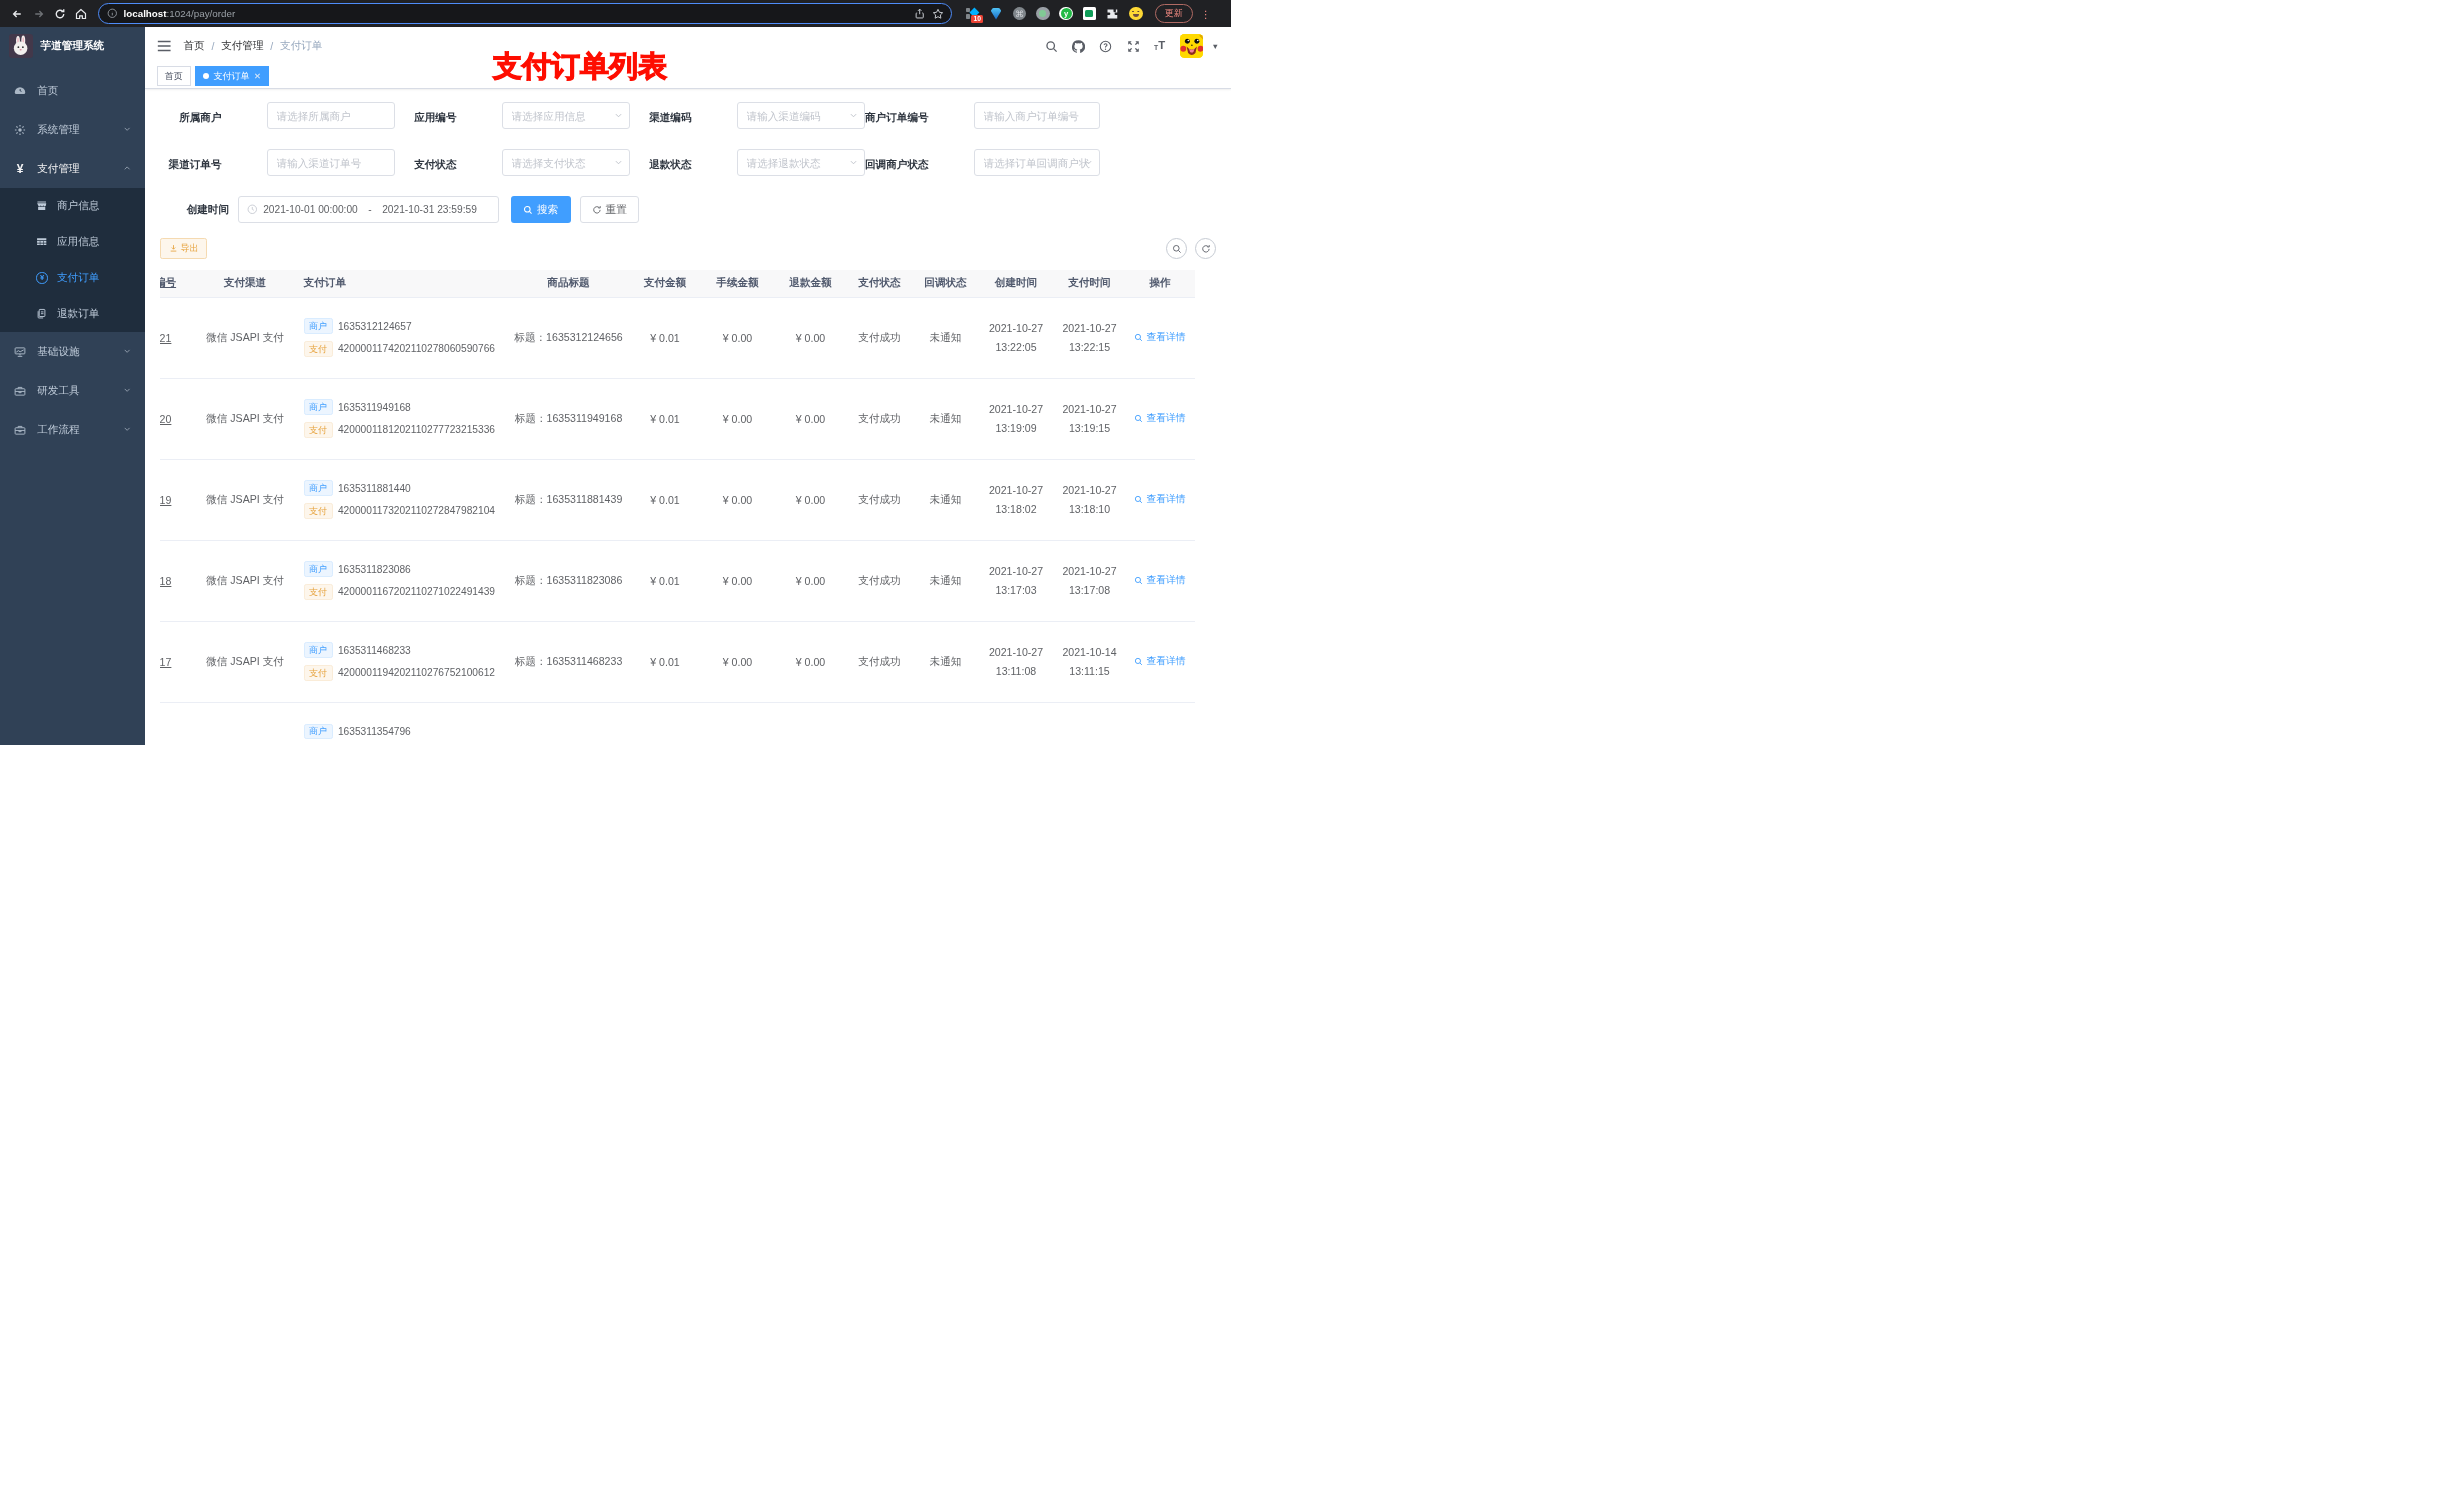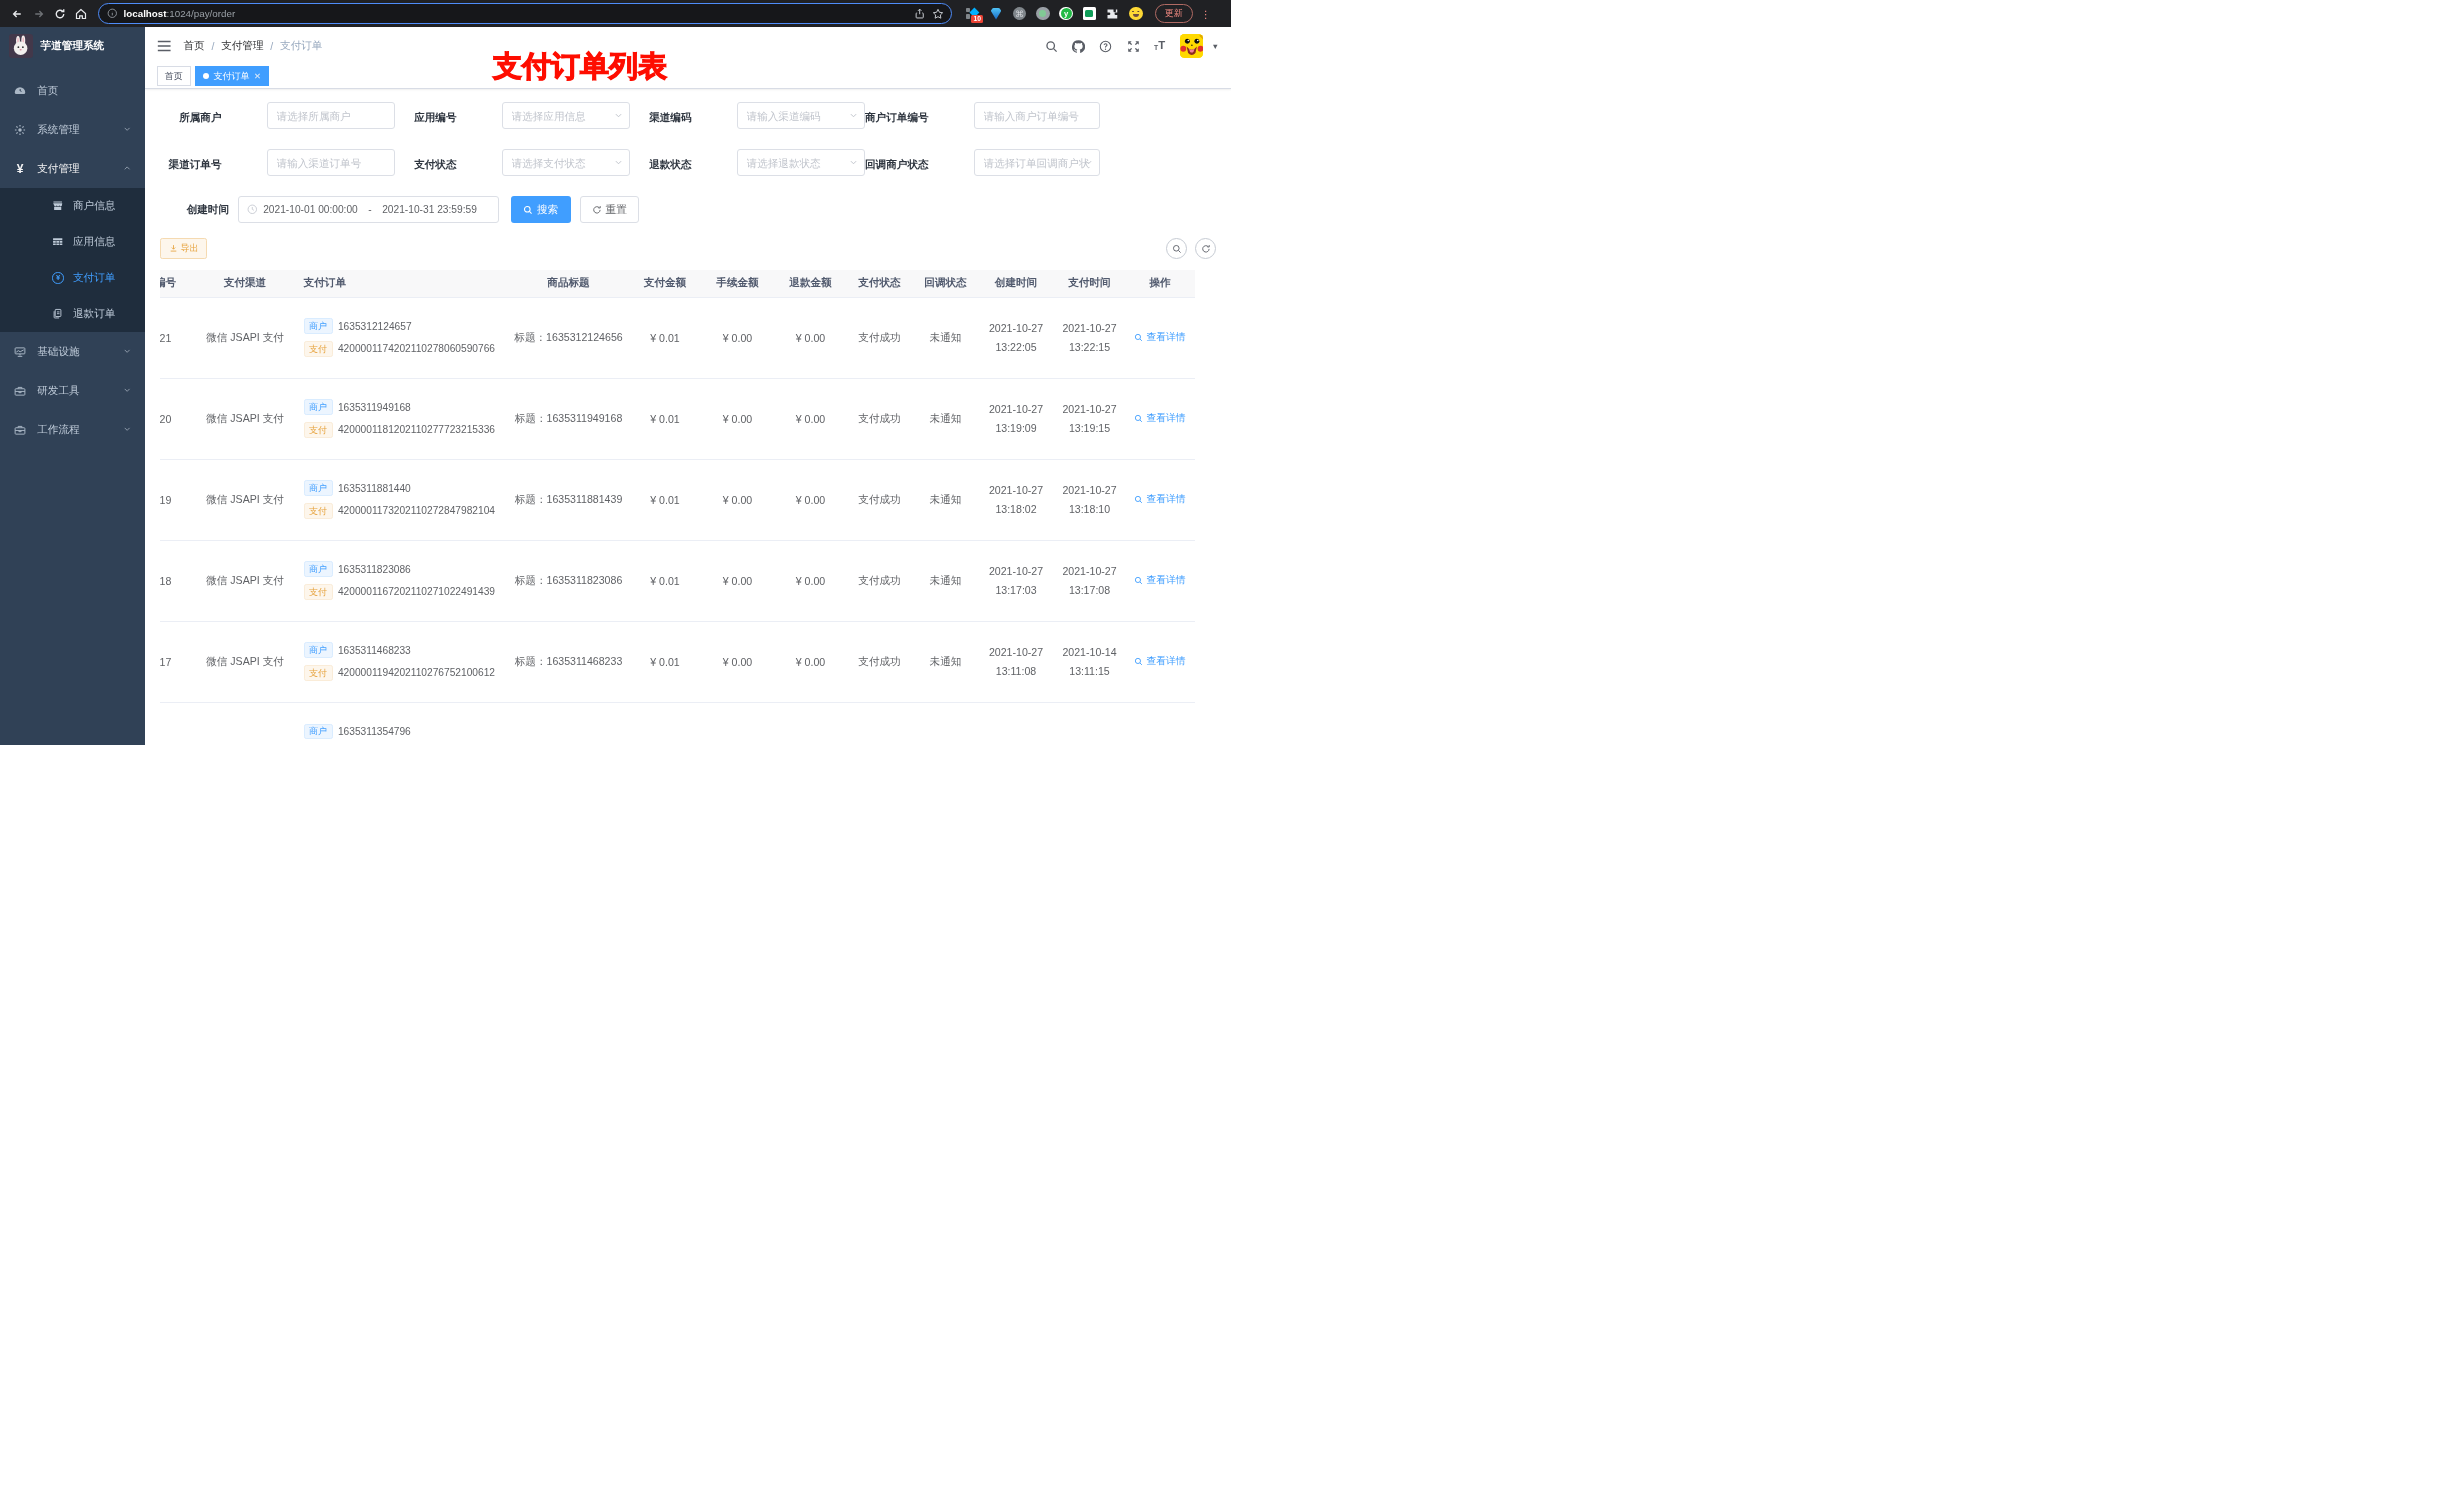--- a/index.html
+++ b/index.html
@@ -48,21 +48,21 @@
   .logo-img { width:24px; height:24px; border-radius:3px; background:#43384a; flex:0 0 auto; }
   .logo-title { color:#fff; font-weight:700; font-size:10.6px; white-space:nowrap; }
   .menu { margin-top:6px; }
   .m-item { height:39px; display:flex; align-items:center; gap:10.6px; padding:0 13.6px; cursor:pointer; }
   .m-item .mi { width:13px; height:13px; display:flex; align-items:center; justify-content:center; color:#aab7c5; flex:0 0 auto; }
   .m-item .mi svg { width:12px; height:12px; }
   .m-label { flex:1; white-space:nowrap; }
   .chev { width:8.3px; height:8.3px; color:#8f9bab; }
   .m-item.parent-active { color:#f4f4f5; } .m-item.parent-active .mi { color:#f4f4f5; }
   .submenu { background:#1f2d3d; }
-  .s-item { height:36px; display:flex; align-items:center; gap:9px; padding:0 12px 0 52px; cursor:pointer; white-space:nowrap;text-align:center; }
+  .s-item { height:36px; display:flex; align-items:center; gap:9px; padding:0 12px 0 36px; cursor:pointer; white-space:nowrap;text-align:center; }
   .s-item .mi { width:12px; height:12px; display:flex; align-items:center; justify-content:center; color:#bfcbd9; }
   .s-item .mi svg { width:11.4px; height:11.4px; }
   .s-item.active { color:#409eff; } .s-item.active .mi { color:#409eff; }
   .yen-circle { width:11.4px; height:11.4px; border:1.1px solid currentColor; border-radius:50%; font-size:7.6px; line-height:1;
     display:flex; align-items:center; justify-content:center; font-weight:700; }
   .yen-glyph { font-size:12px; font-weight:700; }
 
   
   .main { flex:1; display:flex; flex-direction:column; min-width:0; position:relative; }
 
@@ -115,21 +115,21 @@
   .circle-btn { width:21px; height:21px; border-radius:50%; border:0.8px solid #c6cbd3; background:#fff; color:#5a5e66;
     display:flex; align-items:center; justify-content:center; cursor:pointer; }
   .circle-btn svg { width:9.8px; height:9.8px; }
 
   
   .table-wrap { overflow:hidden; }
   .tbl { width:1058px; margin-left:-23px; }
   .thead { display:flex; align-items:center; height:28px; background:#f8f8f9; color:#515a6e; font-weight:700; font-size:10.6px; border-bottom:0.8px solid #ebeef5; }
   .trow { display:flex; align-items:center; min-height:81px; border-bottom:0.8px solid #ebeef5; font-size:10.6px; color:#606266; }
   .c { text-align:center; padding:0 3px; }
-  .c1{width:57px;} .c2{width:102px;} .c3{width:212px; text-align:left; padding-left:7.6px;}
+  .c1{width:57px;text-decoration:underline;} .c2{width:102px;} .c3{width:212px; text-align:left; padding-left:7.6px;}
   .c4{width:121px;} .c5{width:72px;} .c6{width:73px;} .c7{width:73px;} .c8{width:65px;}
   .c9{width:67px;} .c10{width:74px;} .c11{width:73px;} .c12{width:68px;}
   .dt { line-height:1.75; }
   .order-line { display:flex; align-items:center; margin:6.8px 0; }
   .pill { font-size:9px; padding:1.5px 4.5px; border-radius:2.3px; margin-right:5.3px; line-height:1.2; flex:0 0 auto; }
   .pill-blue { color:#409eff; background:#ecf5ff; border:0.8px solid #d9ecff; }
   .pill-yellow { color:#e6a23c; background:#fdf6ec; border:0.8px solid #faecd8; }
   .ono { color:#606266; white-space:nowrap; font-size:10.2px; }
   .action-link { color:#409eff; font-size:9.8px; display:inline-flex; align-items:center; gap:3px; cursor:pointer; text-decoration:none;justify-content:center; }
   .action-link svg { width:9px; height:9px; }

